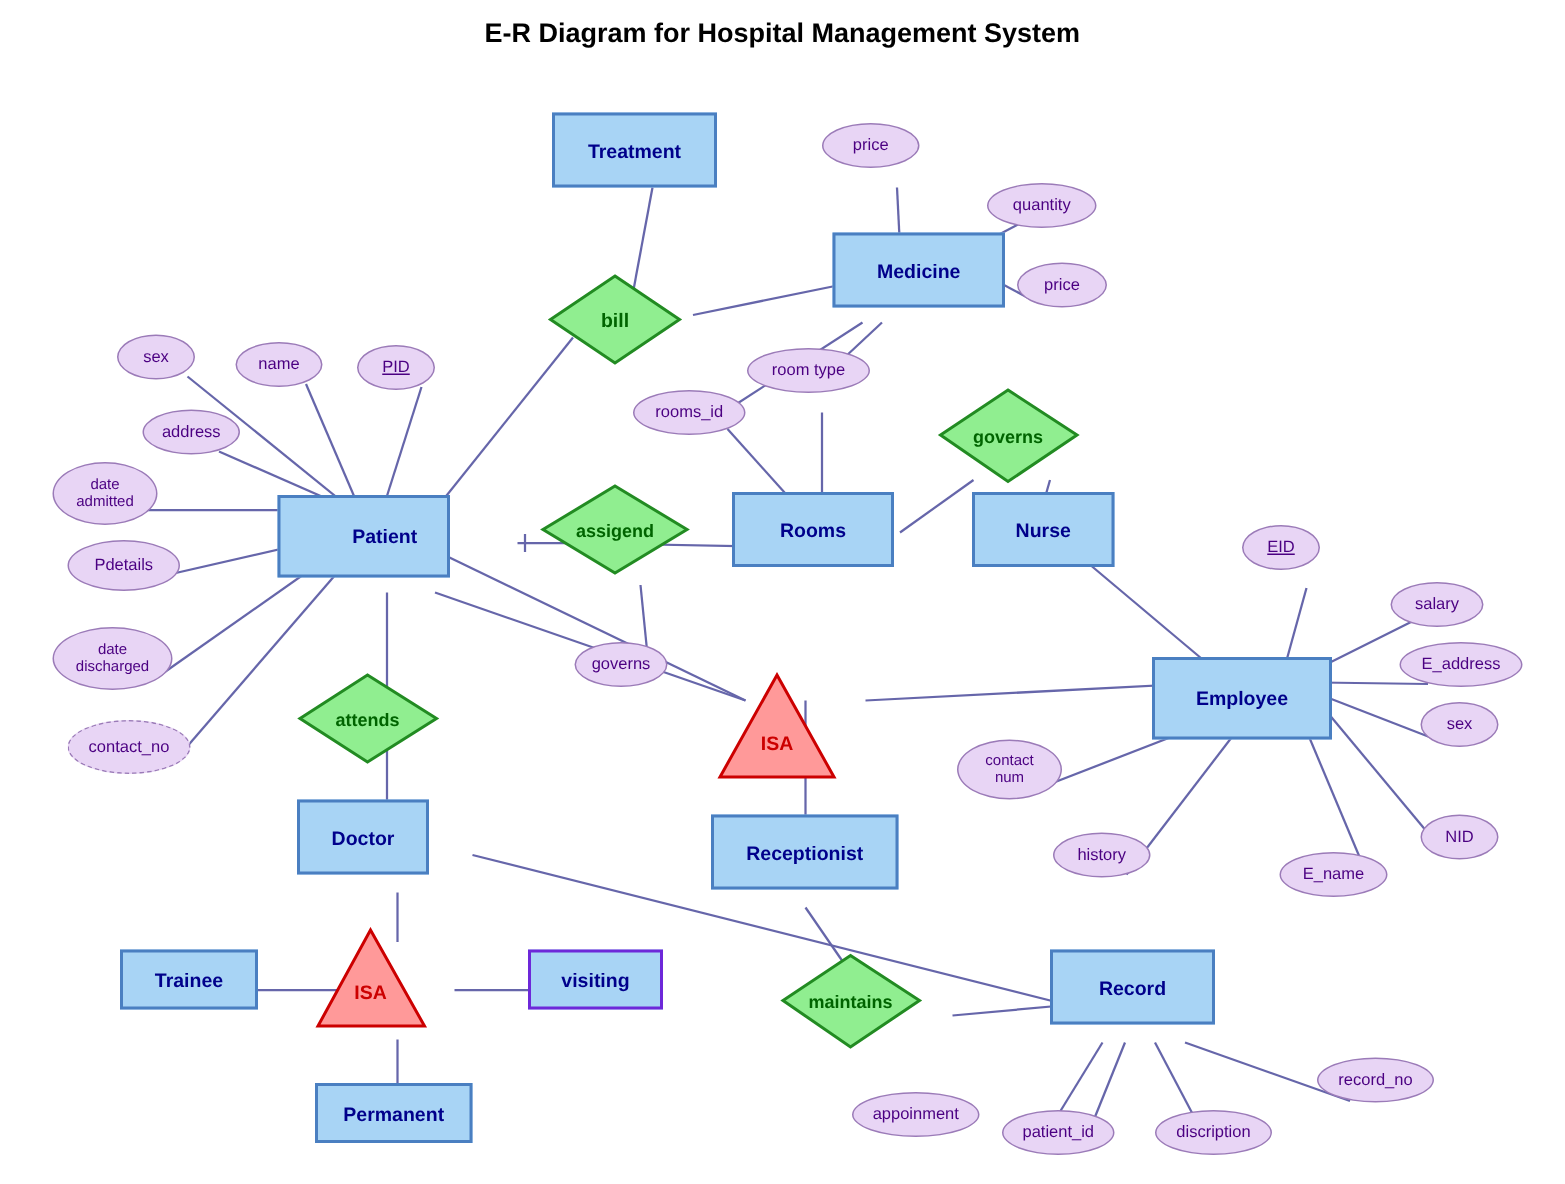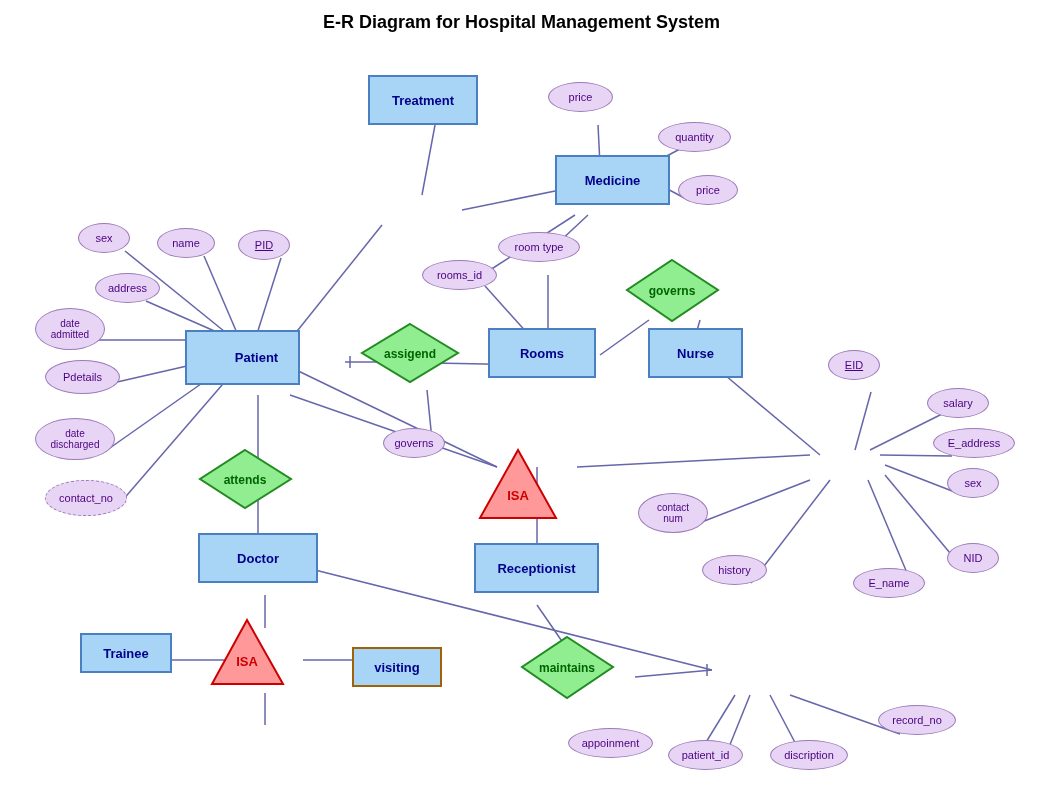--- a/index.html
+++ b/index.html
@@ -173,39 +173,54 @@
   </div>
 
   <div class="node entity" style="left:488px;top:328px;width:108px;height:50px;border:2px solid #4a7fc1;background:#a8d4f5;">
     <span>Rooms</span>
   </div>
 
   <div class="node entity" style="left:648px;top:328px;width:95px;height:50px;border:2px solid #4a7fc1;background:#a8d4f5;">
     <span>Nurse</span>
   </div>
 
+  <div class="node entity" style="left:768px;top:438px;width:120px;height:55px;border:2px solid #4a7fc1;background:#a8d4f5;">
+    <span>Employee</span>
+  </div>
 
   <div class="node entity" style="left:474px;top:543px;width:125px;height:50px;border:2px solid #4a7fc1;background:#a8d4f5;">
     <span>Receptionist</span>
   </div>
 
-  <div class="node entity" style="left:198px;top:533px;width:120px;height:50px;border:2px solid #4a7fc1;background:#a8d4f5;">
+  <div class="node entity" style="left:198px;top:533px;width:88px;height:50px;border:2px solid #4a7fc1;background:#a8d4f5;">
     <span>Doctor</span>
   </div>
 
   <div class="node entity" style="left:80px;top:633px;width:92px;height:40px;border:2px solid #4a7fc1;background:#a8d4f5;">
     <span>Trainee</span>
   </div>
 
-  <div class="node entity" style="left:352px;top:647px;width:90px;height:40px;border:2px solid #a16207;background:#a8d4f5;">
+  <div class="node entity" style="left:352px;top:633px;width:90px;height:40px;border:2px solid #6d28d9;background:#a8d4f5;">
     <span>visiting</span>
   </div>
 
-
-
+  <div class="node entity" style="left:210px;top:722px;width:105px;height:40px;border:2px solid #4a7fc1;background:#a8d4f5;">
+    <span>Permanent</span>
+  </div>
+
+  <div class="node entity" style="left:700px;top:633px;width:110px;height:50px;border:2px solid #4a7fc1;background:#a8d4f5;">
+    <span>Record</span>
+  </div>
+
+  <div style="position:absolute;left:365px;top:182px;width:90px;height:62px;">
+    <svg width="90" height="62" viewBox="0 0 90 62">
+      <polygon points="45,2 88,31 45,60 2,31" fill="#90ee90" stroke="#228b22" stroke-width="2"></polygon>
+      <text x="45" y="36" text-anchor="middle" font-size="13" font-weight="bold" fill="#006400">bill</text>
+    </svg>
+  </div>
 
   <div style="position:absolute;left:360px;top:322px;width:100px;height:62px;">
     <svg width="100" height="62" viewBox="0 0 100 62">
       <polygon points="50,2 98,31 50,60 2,31" fill="#90ee90" stroke="#228b22" stroke-width="2"></polygon>
       <text x="50" y="36" text-anchor="middle" font-size="12" font-weight="bold" fill="#006400">assigend</text>
     </svg>
   </div>
 
   <div style="position:absolute;left:625px;top:258px;width:95px;height:65px;">
     <svg width="95" height="65" viewBox="0 0 95 65">

